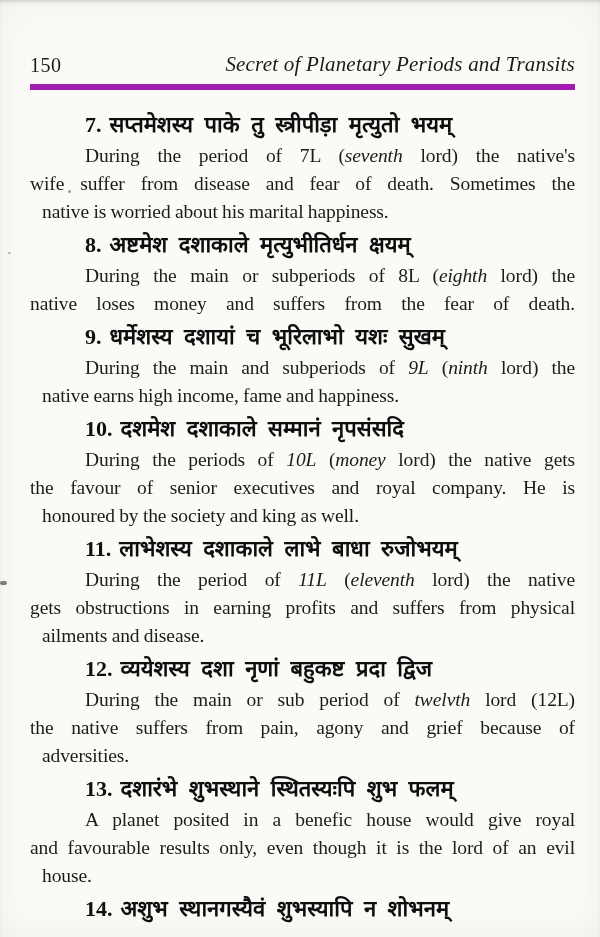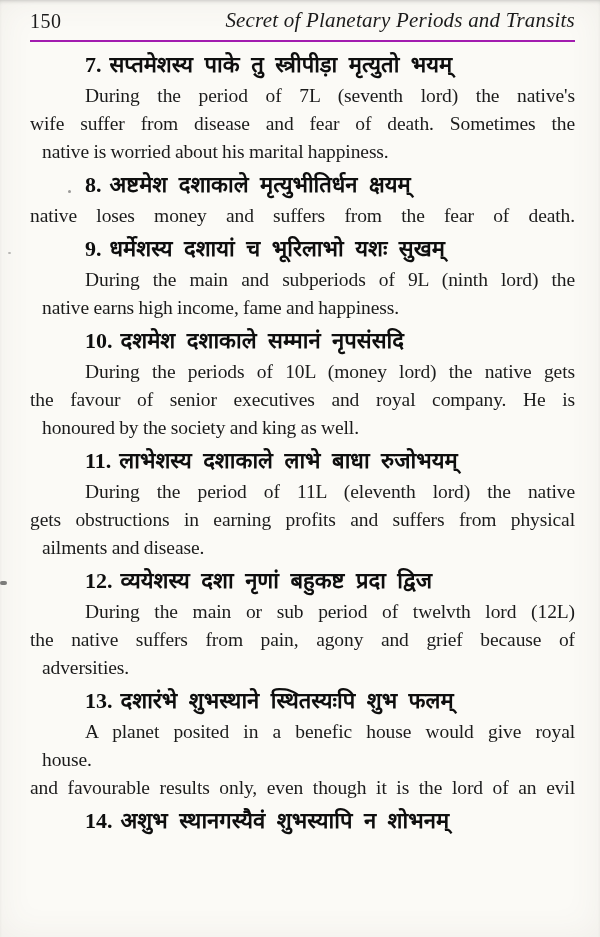--- a/index.html
+++ b/index.html
@@ -16,25 +16,26 @@
     padding:6px 25px 0 30px;
     background:#fbfaf6;
     box-shadow: inset 0 0 34px rgba(95,88,70,0.07), inset 0 3px 5px -3px rgba(0,0,0,0.28);
     color:#1b1b1b;
   }
   .header {
     display:flex;
     justify-content:space-between;
     align-items:flex-end;
     padding:2px 0 7px 0;
-    border-bottom:2px solid #a21caf;
+    border-bottom:6px solid #a21caf;
+    margin-top:44px;
   }
   .pagenum { font-size:20px; letter-spacing:0.5px; }
   .title   { font-size:21px; font-style:italic; letter-spacing:0.2px; }
-  .content { padding-top:4px; }
+  .content { padding-top:16px; }
   .verse {
     margin:3px 0 2px 55px;
     font-weight:700;
     font-size:22px;
     line-height:31px;
     color:#0e0e0e;
     word-spacing:6px;
     white-space:nowrap;
     overflow:hidden;
   }
@@ -43,21 +44,21 @@
   .line {
     font-size:19.5px;
     line-height:28px;
     letter-spacing:-0.1px;
     word-spacing:-0.4px;
     text-align:justify;
     text-align-last:justify;
   }
   .line.first { text-indent:55px; }
   .line.nj { text-align-last:left;margin-left:12px; }
-  .it { }
+  .it { font-style:italic; }
   .artifact { position:absolute; background:#3a3a3a; }
   .artifact.a1 { left:0; top:581px; width:7px; height:4px; border-radius:2px; opacity:.65; }
   .artifact.a2 { left:68px; top:190px; width:3px; height:3px; border-radius:50%; opacity:.5; }
   .artifact.a3 { left:8px;  top:252px; width:3px; height:2px; border-radius:50%; opacity:.35; }
 </style>
 </head>
 <body>
 
 <div class="page">
 
@@ -74,20 +75,21 @@
     <div class="para">
         <div class="line first"><span>During the period of 7L (</span><span class="it">seventh</span><span> lord) the native's</span></div>
         <div class="line"><span>wife suffer from disease and fear of death. Sometimes the</span></div>
         <div class="line nj"><span>native is worried about his marital happiness.</span></div>
       </div>
 
     <div class="verse">
       <span class="vnum">8.</span><span class="vsan">अष्टमेश दशाकाले मृत्युभीतिर्धन क्षयम्</span>
     </div>
     <div class="para">
+        <div class="line first"><span>During the main or subperiods of 8L (</span><span class="it">eighth</span><span> lord) the</span></div>
         <div class="line"><span>native loses money and suffers from the fear of death.</span></div>
       </div>
 
     <div class="verse">
       <span class="vnum">9.</span><span class="vsan">धर्मेशस्य दशायां च भूरिलाभो यशः सुखम्</span>
     </div>
     <div class="para">
         <div class="line first"><span>During the main and subperiods of </span><span class="it">9L</span><span> (</span><span class="it">ninth</span><span> lord) the</span></div>
         <div class="line nj"><span>native earns high income, fame and happiness.</span></div>
       </div>
@@ -117,22 +119,22 @@
         <div class="line first"><span>During the main or sub period of </span><span class="it">twelvth</span><span> lord (12L)</span></div>
         <div class="line"><span>the native suffers from pain, agony and grief because of</span></div>
         <div class="line nj"><span>adversities.</span></div>
       </div>
 
     <div class="verse">
       <span class="vnum">13.</span><span class="vsan">दशारंभे शुभस्थाने स्थितस्यःपि शुभ फलम्</span>
     </div>
     <div class="para">
         <div class="line first"><span>A planet posited in a benefic house would give royal</span></div>
+        <div class="line"><span>and favourable results only, even though it is the lord of an evil</span></div>
         <div class="line nj"><span>house.</span></div>
-        <div class="line"><span>and favourable results only, even though it is the lord of an evil</span></div>
       </div>
 
     <div class="verse">
       <span class="vnum">14.</span><span class="vsan">अशुभ स्थानगस्यैवं शुभस्यापि न शोभनम्</span>
     </div>
 
   </div>
 
   <div class="artifact a1"></div>
   <div class="artifact a2"></div>

